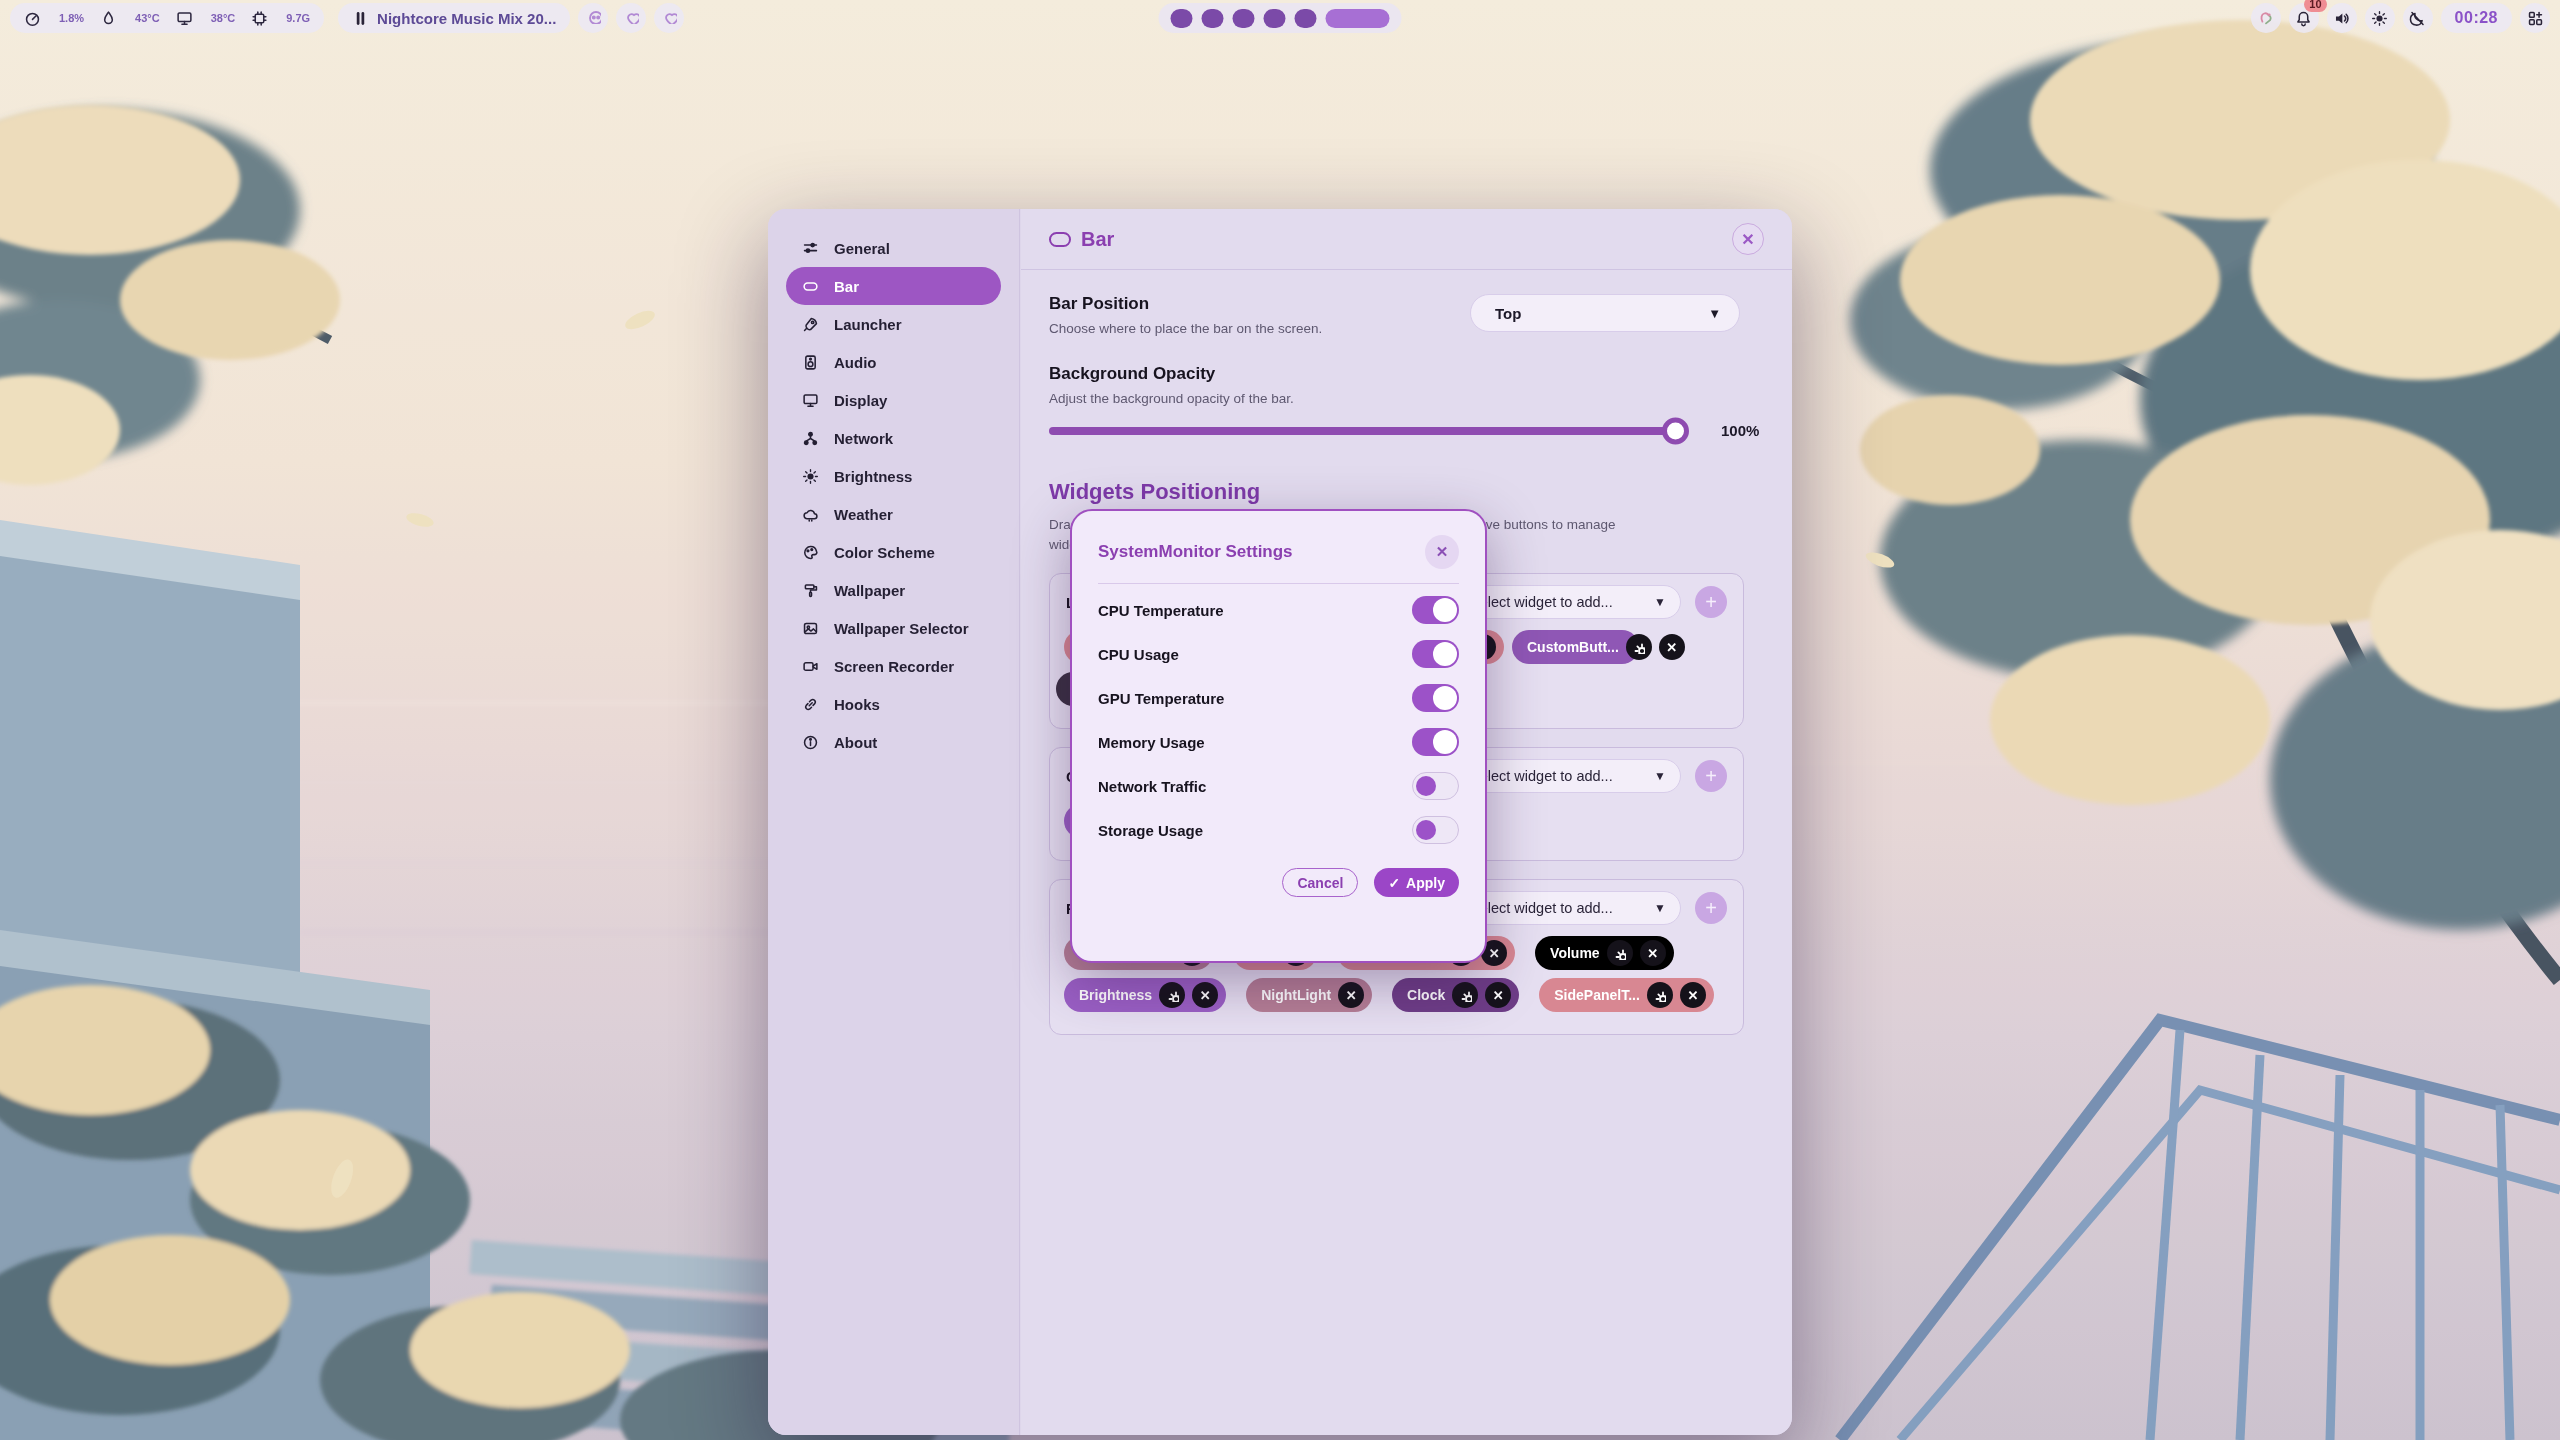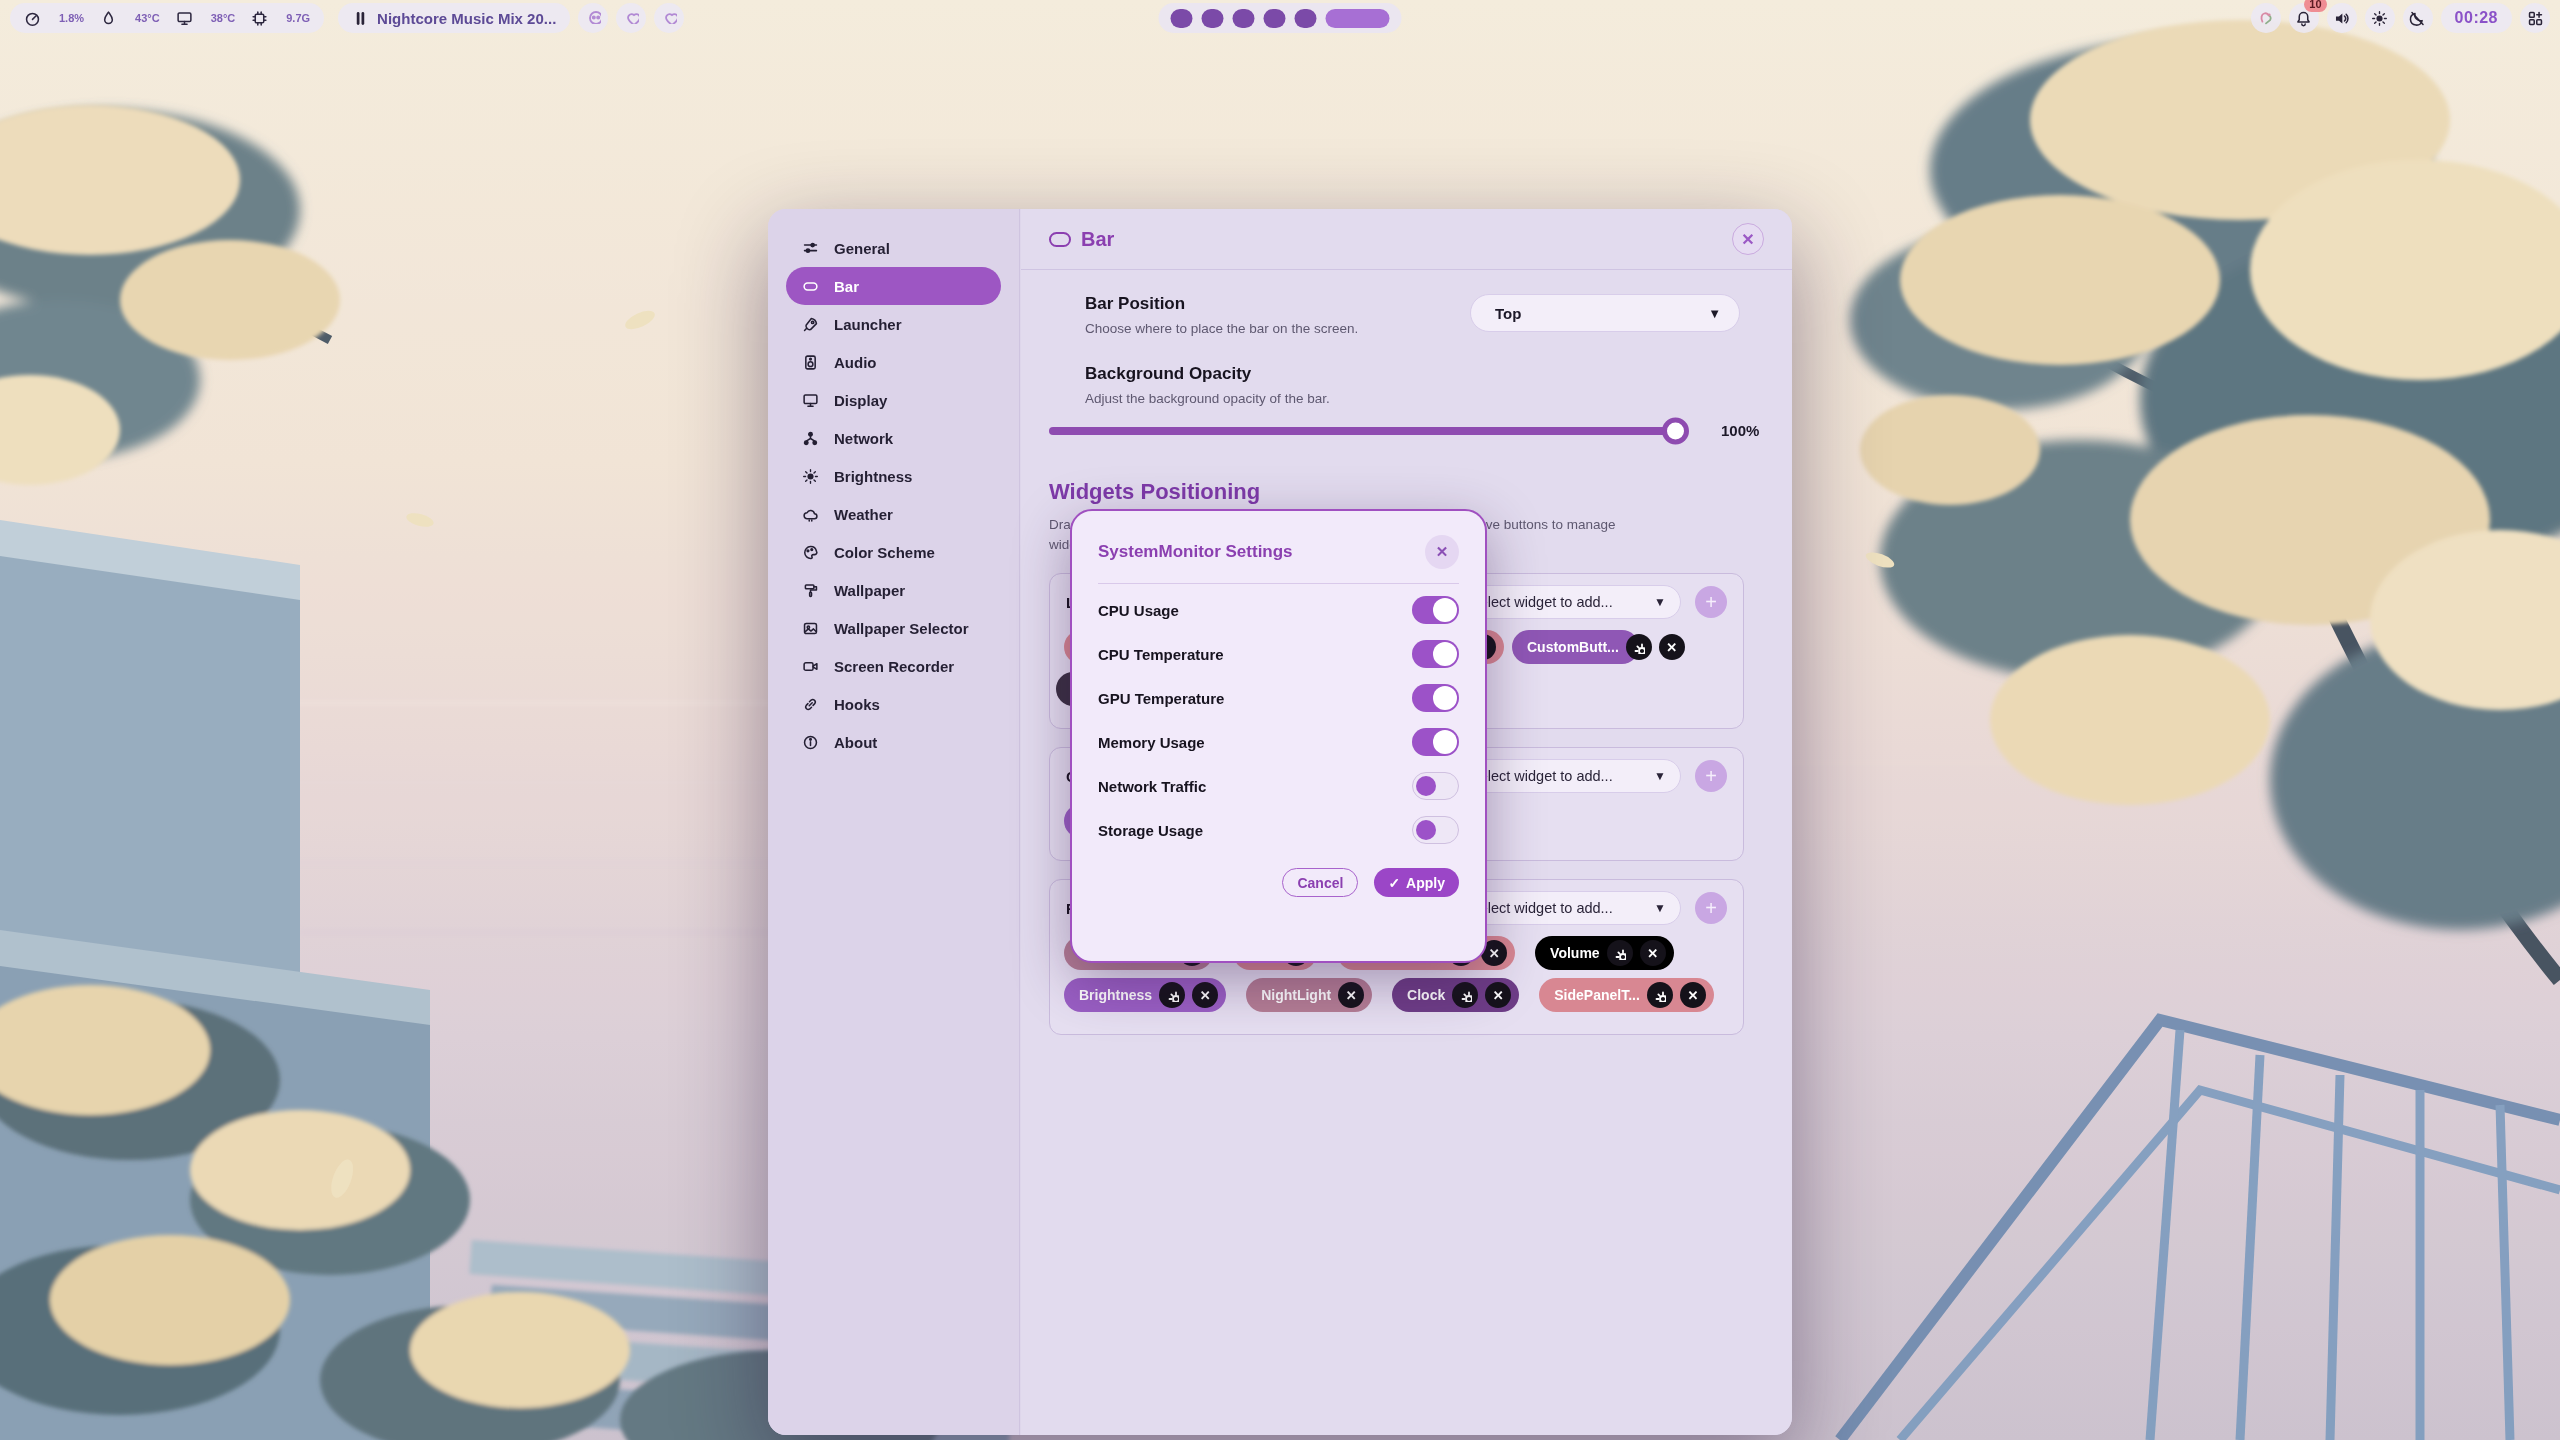--- a/index.html
+++ b/index.html
@@ -36,21 +36,21 @@
   .side-item.active { background:#9d56c3; color:#fff; }
   .side-item.active .ic { color:#fff; }
 
   .main { position:absolute; left:253px; top:0; right:0; bottom:0; background:#e2dbee; padding:0 0 0 28px; }
   .main-header { display:flex; align-items:center; height:60px; padding-right:28px; }
   .hdr-title { display:flex; align-items:center; gap:10px; color:#8b3fb0; font-size:20px; font-weight:bold; }
   .hdr-pill-icon { width:22px; height:15px; border:2.5px solid #8b3fb0; border-radius:8px; }
   .win-close { margin-left:auto; width:32px; height:32px; border-radius:50%; background:#e6dcf2; border:1.5px solid #c9aade; color:#9b59c5; display:flex; align-items:center; justify-content:center; font-size:16px; font-weight:bold; cursor:pointer; }
   .hr { height:1px; background:#cfc4e2; margin-left:-28px; }
 
-  .row-setting { position:relative; margin-top:24px; padding-right:36px;margin-left:36px; }
+  .row-setting { position:relative; margin-top:24px; padding-right:36px; }
   .set-label { font-size:17px; font-weight:bold; color:#17131f; }
   .set-desc { font-size:13.5px; color:#5e5870; margin-top:7px; }
   .dropdown { position:absolute; right:52px; top:0; width:270px; height:38px; background:#f3eef9; border:1px solid #d8cdea; border-radius:19px; display:flex; align-items:center; padding:0 18px 0 24px; font-size:15px; color:#1c1828; font-weight:bold; cursor:pointer; }
   .dropdown .caret { margin-left:auto; font-size:13px; color:#1c1828; }
 
   .slider-row { display:flex; align-items:center; margin-top:16px; padding-right:50px;gap:16px; }
   .slider-track { position:relative; flex:0 0 638px; height:8px; border-radius:4px; background:#8e4bb0; }
   .slider-knob { position:absolute; right:-2px; top:50%; transform:translateY(-50%); width:27px; height:27px; border-radius:50%; background:#fff; border:5px solid #8e4bb0; }
   .slider-val { margin-left:18px; font-size:15px; font-weight:bold; color:#1c1828; }
 
@@ -709,27 +709,27 @@
 </div>
 
 <div class="modal">
   <div class="modal-head">
     <div class="modal-title">SystemMonitor Settings</div>
     <div class="modal-close">✕</div>
   </div>
   <div class="modal-hr"></div>
   <div id="toggleHost" style="margin-top:4px;">
       <div class="toggle-row">
-        <span class="toggle-label">CPU Usage</span>
+        <span class="toggle-label">CPU Temperature</span>
         <div class="toggle on">
           <div class="knob"></div>
         </div>
       </div>
       <div class="toggle-row">
-        <span class="toggle-label">CPU Temperature</span>
+        <span class="toggle-label">CPU Usage</span>
         <div class="toggle on">
           <div class="knob"></div>
         </div>
       </div>
       <div class="toggle-row">
         <span class="toggle-label">GPU Temperature</span>
         <div class="toggle on">
           <div class="knob"></div>
         </div>
       </div>

